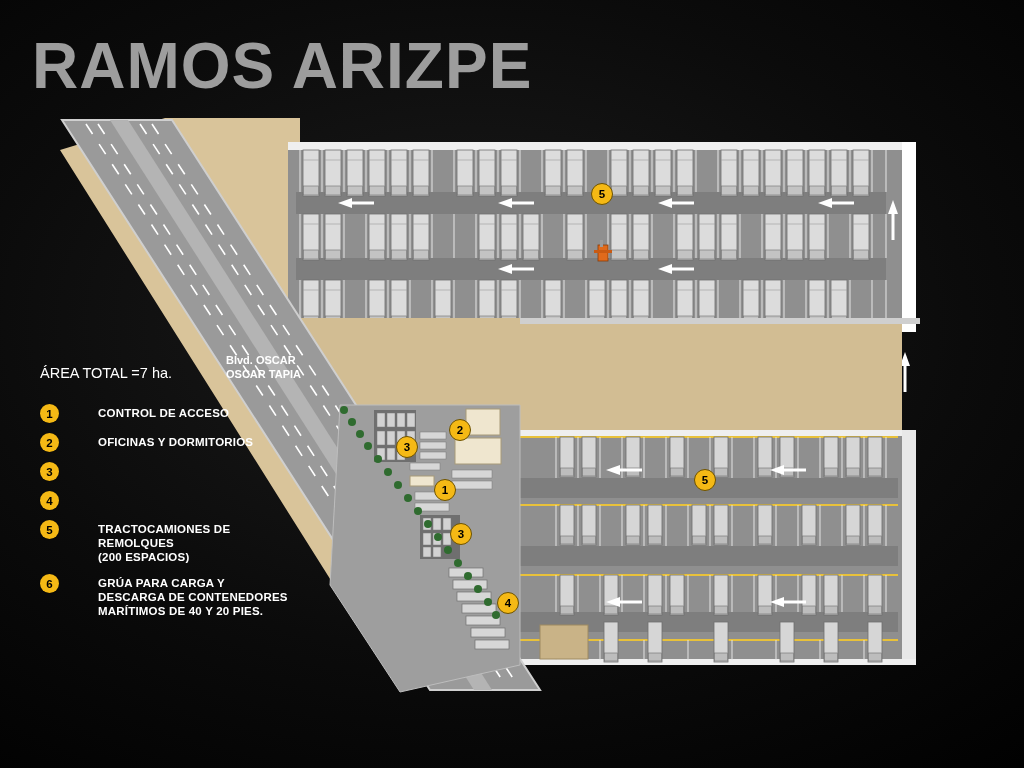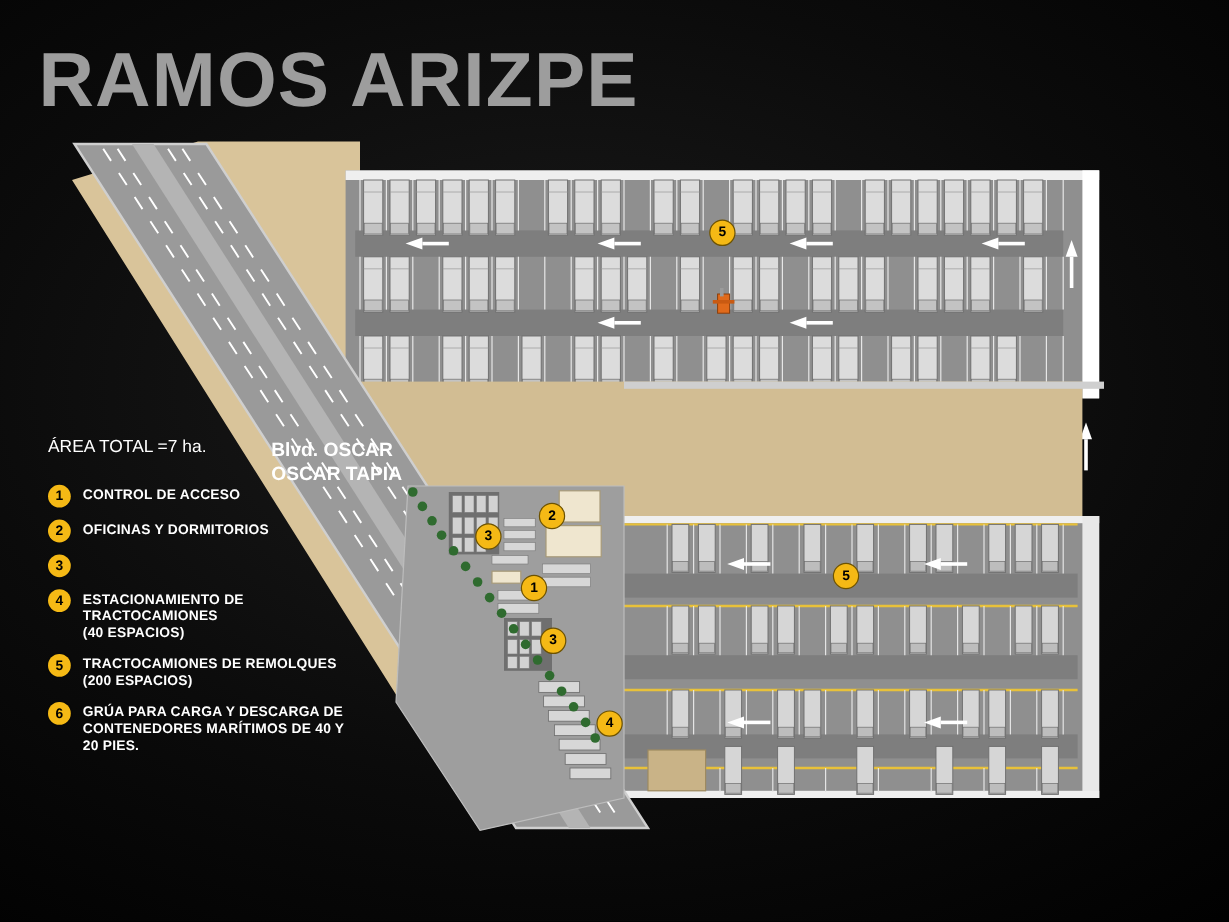--- a/index.html
+++ b/index.html
@@ -80,39 +80,40 @@
     margin-top: 1px;
     box-shadow: 0 0 1px #000;
   }
   .legend-text {
     font-size: 11.5px;
     font-weight: bold;
     line-height: 1.22;
     color: #ffffff;
     padding-top: 3px;
     letter-spacing: 0.2px;
+    margin-left: 29px;
   }
   .legend-text .sub {
     display: block;
     font-weight: bold;
   }
 
   
   #map {
     position: absolute;
     left: 0; top: 0;
     width: 1024px; height: 768px;
   }
 
   
   #street-label {
     position: absolute;
     left: 226px;
-    top: 366px;
-    font-size: 16px;
+    top: 354px;
+    font-size: 11px;
     font-weight: bold;
     color: #ffffff;
     line-height: 1.25;
     width: 110px;
   }
 
   
   .map-badge {
     position: absolute;
     width: 20px;
@@ -606,24 +607,20 @@
       <div class="badge">2</div>
       <div class="legend-text">OFICINAS Y DORMITORIOS</div>
     </div>
 
     <div class="legend-row">
       <div class="badge">3</div>
     </div>
 
     <div class="legend-row">
       <div class="badge">4</div>
-      <div class="legend-text">
-        <span>ESTACIONAMIENTO DE TRACTOCAMIONES</span>
-        <span class="sub">(40 ESPACIOS)</span>
-      </div>
     </div>
 
     <div class="legend-row">
       <div class="badge">5</div>
       <div class="legend-text">
         <span>TRACTOCAMIONES DE REMOLQUES</span>
         <span class="sub">(200 ESPACIOS)</span>
       </div>
     </div>
 

